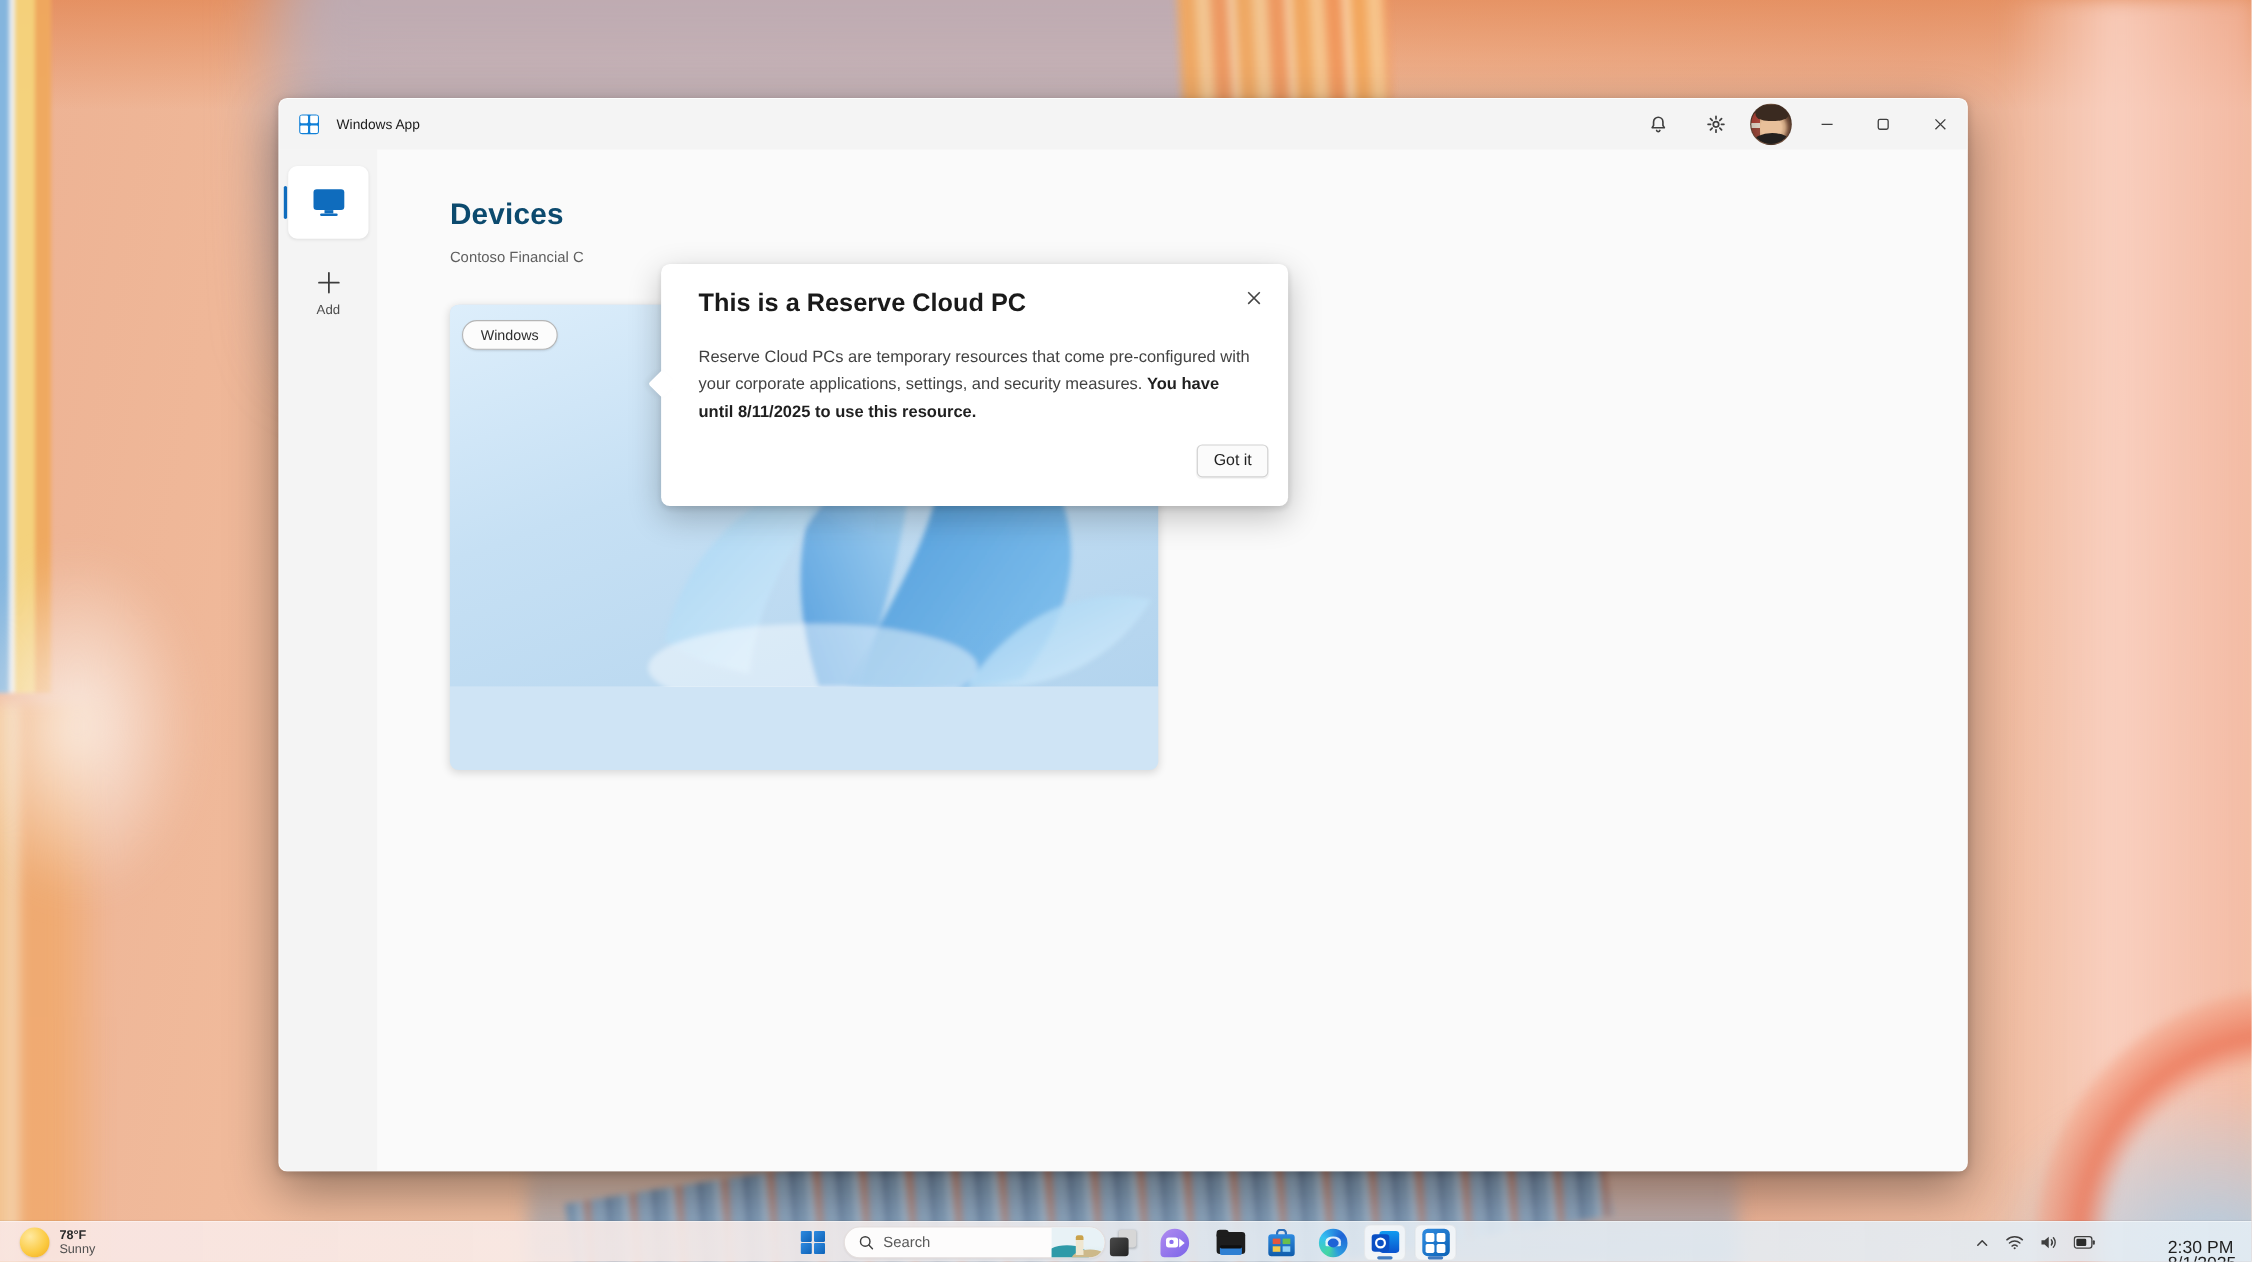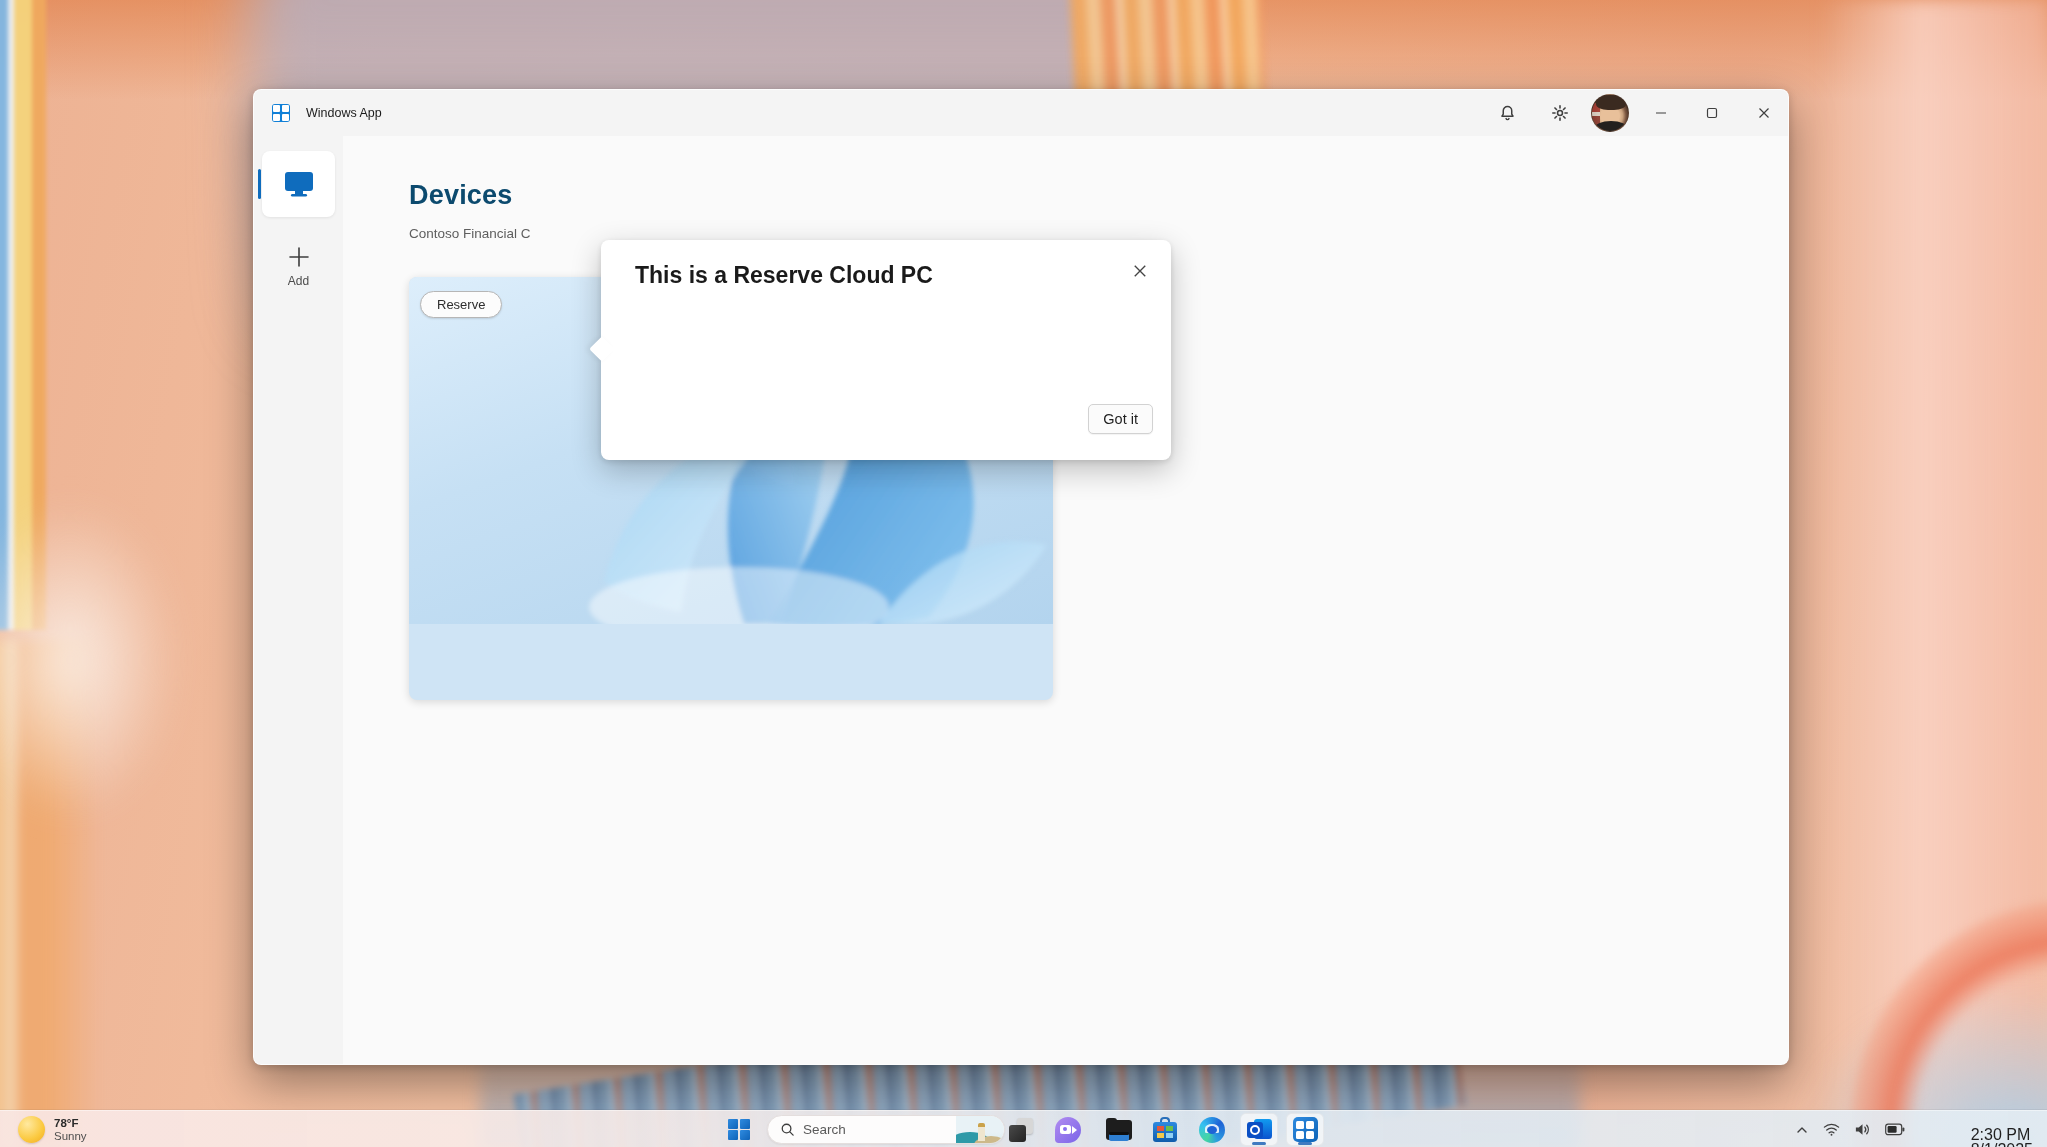--- a/index.html
+++ b/index.html
@@ -229,31 +229,32 @@
           <g filter="url(#soft)">
             <path d="M250 40 C340 80, 390 140, 385 210 C300 185, 258 120, 250 40 Z" fill="#e7f3fc" opacity=".75"></path>
             <path d="M360 347 C 428 225, 474 150, 432 55 C 565 118, 605 235, 520 340 C 470 352, 410 352, 360 347 Z" fill="url(#g1)" opacity=".88"></path>
             <path d="M335 347 C 296 225, 328 118, 425 68 C 424 172, 402 262, 372 347 Z" fill="url(#g3)" opacity=".9"></path>
             <path d="M195 305 C 218 212, 292 158, 365 148 C 312 212, 282 262, 272 335 C 245 330, 215 320, 195 305 Z" fill="url(#g2)" opacity=".85"></path>
             <path d="M470 347 C 515 278, 580 255, 638 268 C 606 320, 558 342, 515 347 Z" fill="url(#g2)" opacity=".8"></path>
             <ellipse cx="330" cy="330" rx="150" ry="40" fill="#ffffff" opacity=".45"></ellipse>
           </g>
         </svg>
       </div>
-      <div class="abs badge">Reserve</div>
+      <div class="abs badge">Windows</div>
     </div>
 
     <div class="abs dialog">
       <div class="abs dialog-beak"></div>
       <div class="abs dialog-title">This is a Reserve Cloud PC</div>
       <div class="abs dialog-close">
         <svg width="14" height="14" viewBox="0 0 12 12">
             <path d="M1.5 1.5 L10.5 10.5 M10.5 1.5 L1.5 10.5" stroke="#444" stroke-width="1.2"></path>
           </svg>
       </div>
+      <p class="abs dialog-body"><span>Reserve Cloud PCs are temporary resources that come pre-configured with your corporate applications, settings, and security measures. </span><b>You have until 8/11/2025 to use this resource.</b></p>
       <button class="abs gotit-btn">Got it</button>
     </div>
   </div>
 </div>
 
 <div class="abs taskbar">
 
   <div class="abs weather">
     <div class="sun"></div>
     <div>

